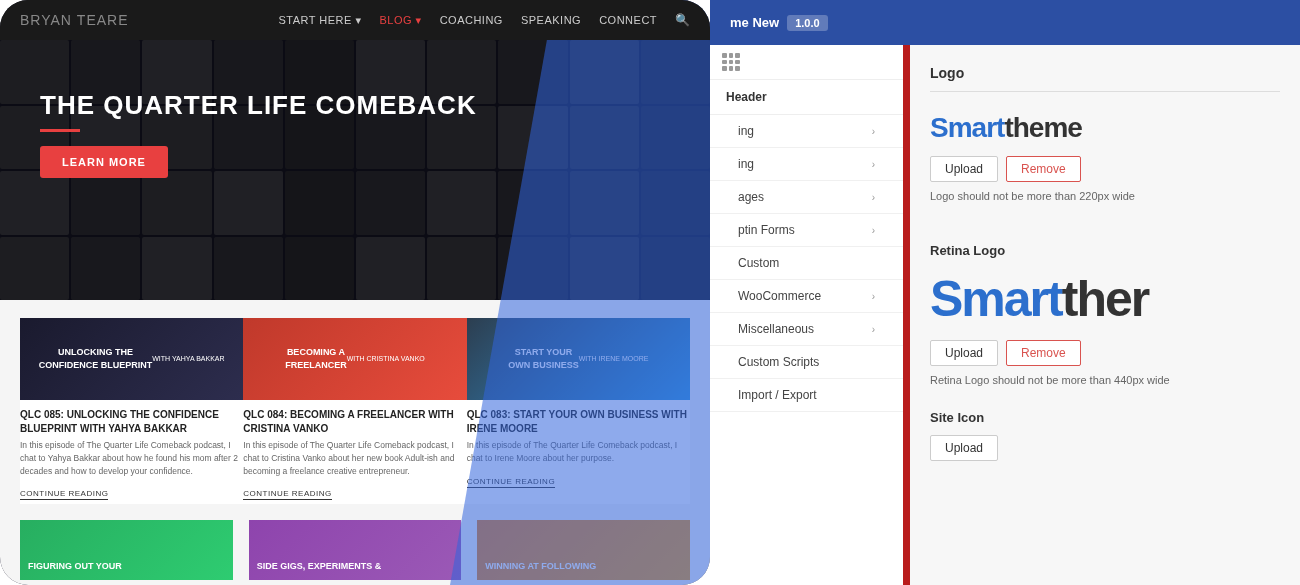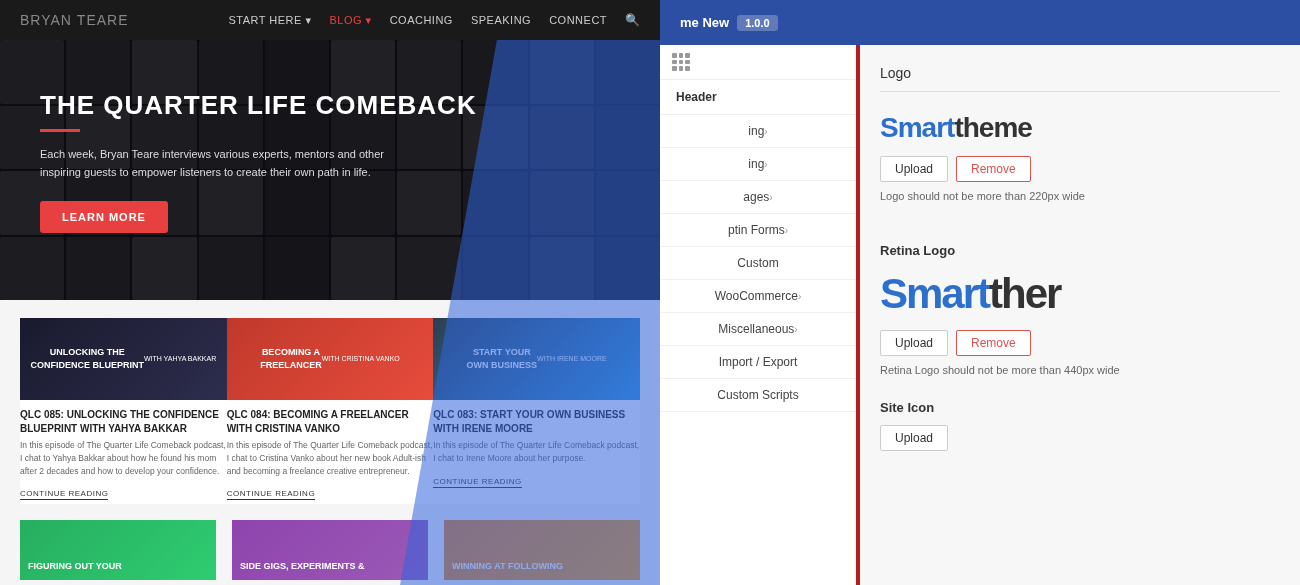--- a/index.html
+++ b/index.html
@@ -1,25 +1,26 @@
 <!DOCTYPE html>
 <html><head>
   <meta charset="utf-8">
   <style>
     * { margin: 0; padding: 0; box-sizing: border-box; }
     body { width: 1300px; height: 585px; overflow: hidden; font-family: Arial, sans-serif; display: flex; }
 
     
     .blog-side {
-      width: 660px;
+      width: 710px;
       height: 585px;
       background: #1a1a2e;
       position: relative;
       overflow: hidden;
       flex-shrink: 0;
+      border-radius: 28px;
     }
 
     
     .nav {
       background: #1a1a1a;
       height: 40px;
       display: flex;
       align-items: center;
       padding: 0 20px;
       position: relative;
@@ -242,56 +243,56 @@
     .customizer-body {
       display: flex;
       flex: 1;
       overflow: hidden;
     }
 
     
     .customizer-menu {
       width: 200px;
       background: white;
-      border-right: 4px solid #b91c1c;
+      border-right: 7px solid #b91c1c;
       overflow-y: auto;
       flex-shrink: 0;
     }
 
     .menu-section-header {
       padding: 10px 16px;
       font-size: 12px;
       font-weight: 600;
       color: #333;
       border-bottom: 1px solid #eee;
     }
 
     .menu-item {
       display: flex;
       align-items: center;
-      justify-content: center;
-      padding: 9px 8px;
+      justify-content: space-between;
+      padding: 9px 28px;
       font-size: 12px;
       color: #444;
       border-bottom: 1px solid #f0f0f0;
       cursor: pointer;
     }
     .menu-item .chevron { color: #999; font-size: 10px; }
 
     
     .customizer-content {
       flex: 1;
       padding: 20px;
       overflow-y: auto;
       background: #f7f7f7;
     }
 
     .section-title {
       font-size: 14px;
-      font-weight: 400;
+      font-weight: 700;
       color: #333;
       margin-bottom: 20px;
       padding-bottom: 10px;
       border-bottom: 1px solid #ddd;
     }
 
     .logo-preview {
       margin-bottom: 20px;
     }
     .logo-preview-img {
@@ -336,21 +337,21 @@
 
     .retina-logo-section { margin-bottom: 24px; margin-top: 41px; }
     .retina-title {
       font-size: 13px;
       font-weight: 600;
       color: #333;
       margin-bottom: 12px;
     }
 
     .smart-logo-large {
-      font-size: 42px;
+      font-size: 50px;
       font-weight: 700;
       letter-spacing: -2px;
       margin-bottom: 12px;
       display: block;
       overflow: hidden;
       white-space: nowrap;
     }
     .smart-logo-large .smart { color: #2c6fcd; }
     .smart-logo-large .rest { color: #333; }
 
@@ -442,21 +443,20 @@
       <div class="hero-cell"></div>
       <div class="hero-cell"></div>
       <div class="hero-cell"></div>
       <div class="hero-cell"></div>
       <div class="hero-cell"></div>
     </div>
     <div class="hero-overlay"></div>
     <div class="hero-content">
       <h1 class="hero-title">THE QUARTER LIFE COMEBACK</h1>
       <div class="hero-divider"></div>
-      <p class="hero-desc">Each week, Bryan Teare interviews various experts, mentors and other inspiring guests to empower listeners to create their own path in life.</p>
       <button class="hero-btn">LEARN MORE</button>
     </div>
   </div>
 
   <div class="posts-container">
     <div class="posts-grid">
 
       <div class="post-card">
         <div class="post-image">
           <div class="post-img-bg post-img-1">
@@ -567,24 +567,24 @@
       </div>
       <div class="menu-item">
         <span>WooCommerce</span>
         <span class="chevron">›</span>
       </div>
       <div class="menu-item">
         <span>Miscellaneous</span>
         <span class="chevron">›</span>
       </div>
       <div class="menu-item">
+        <span>Custom Scripts</span>
+      </div>
+      <div class="menu-item">
         <span>Import / Export</span>
-      </div>
-      <div class="menu-item">
-        <span>Custom Scripts</span>
       </div>
     </div>
 
     <div class="customizer-content">
 
       <div class="logo-preview">
         <div class="section-title">Logo</div>
 
         <div class="logo-preview-img">
           <div class="smart-logo">

